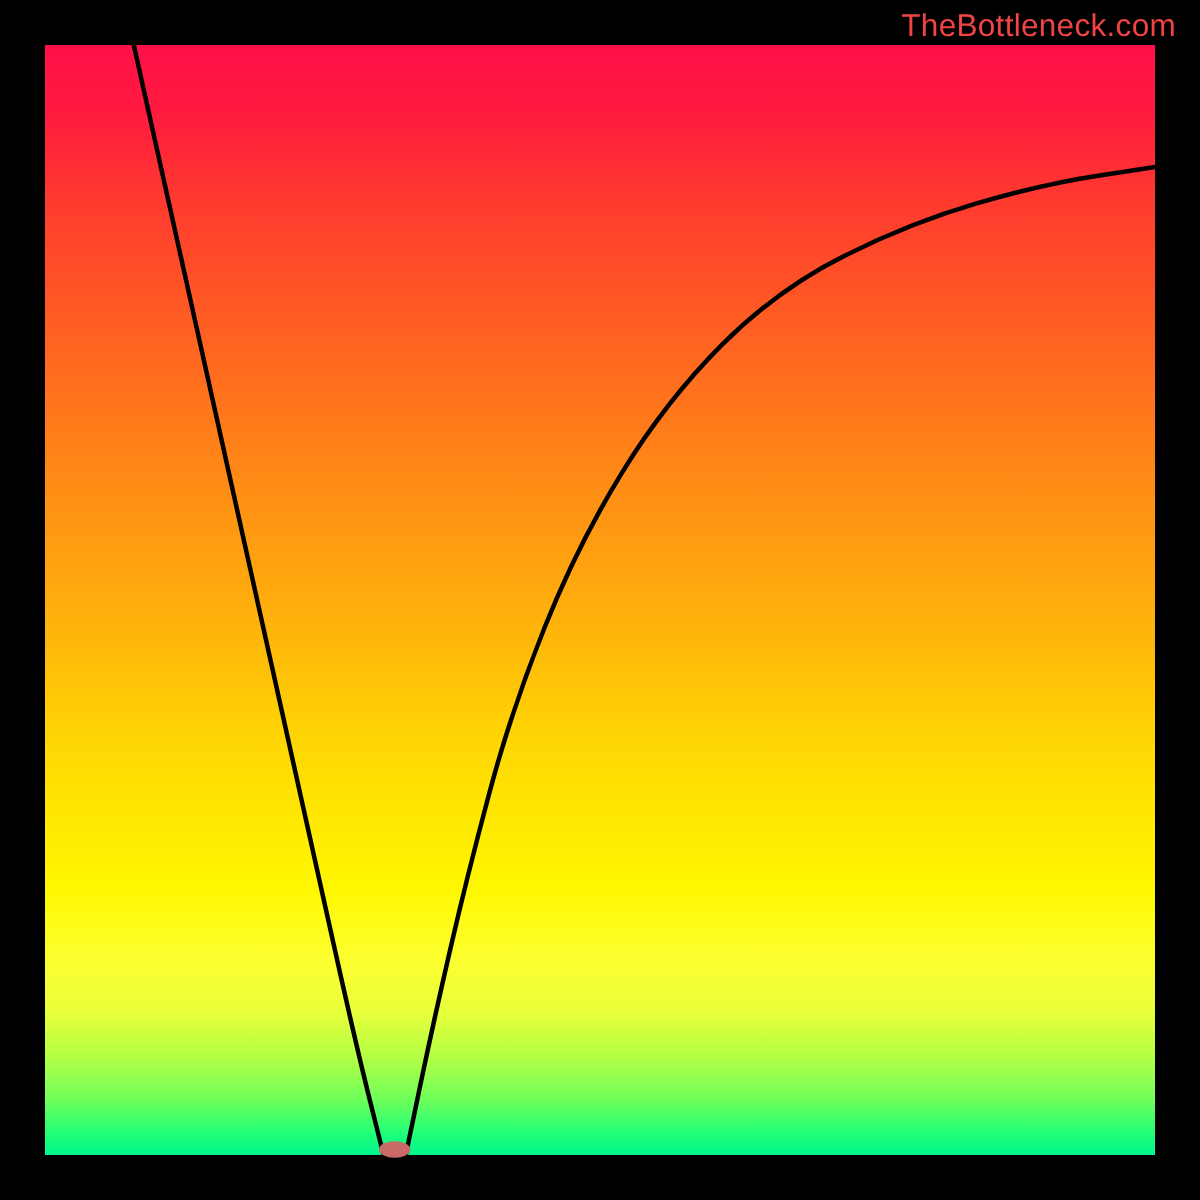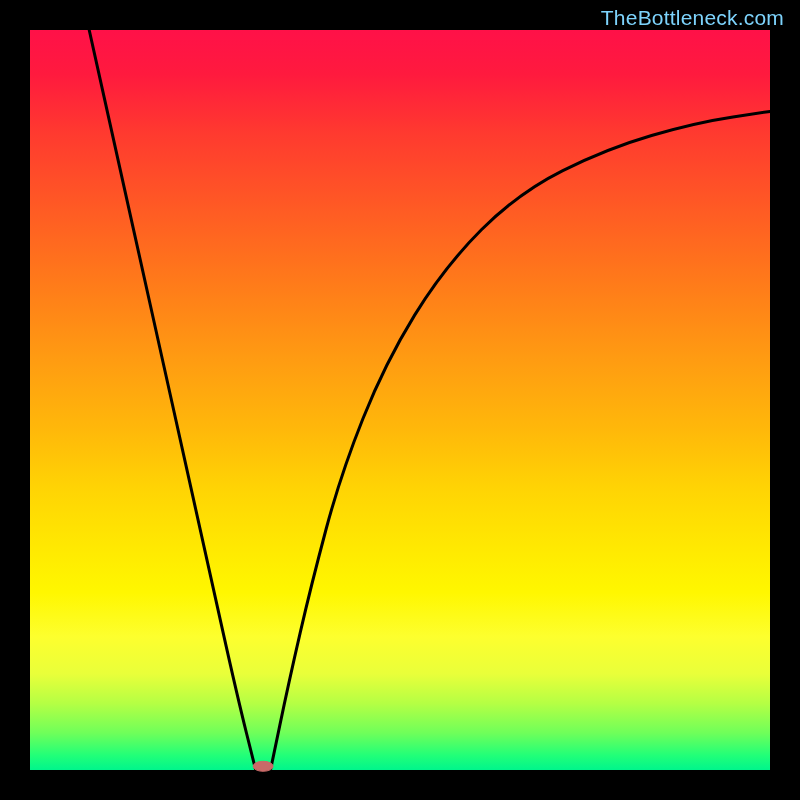--- a/index.html
+++ b/index.html
@@ -40,21 +40,21 @@
       #b5ff44 91%,
       #6fff5a 95%,
       #22ff78 98%,
       #00f58c 100%
     );
   }
   .watermark {
     position: absolute;
     top: 6px;
     right: 16px;
-    color: #7dd3fc;
+    color: #ef4444;
     font-size: 21px;
     letter-spacing: 0.2px;
     user-select: none;
   }
   svg.curves {
     position: absolute;
     left: 0;
     top: 0;
     width: 740px;
     height: 740px;

